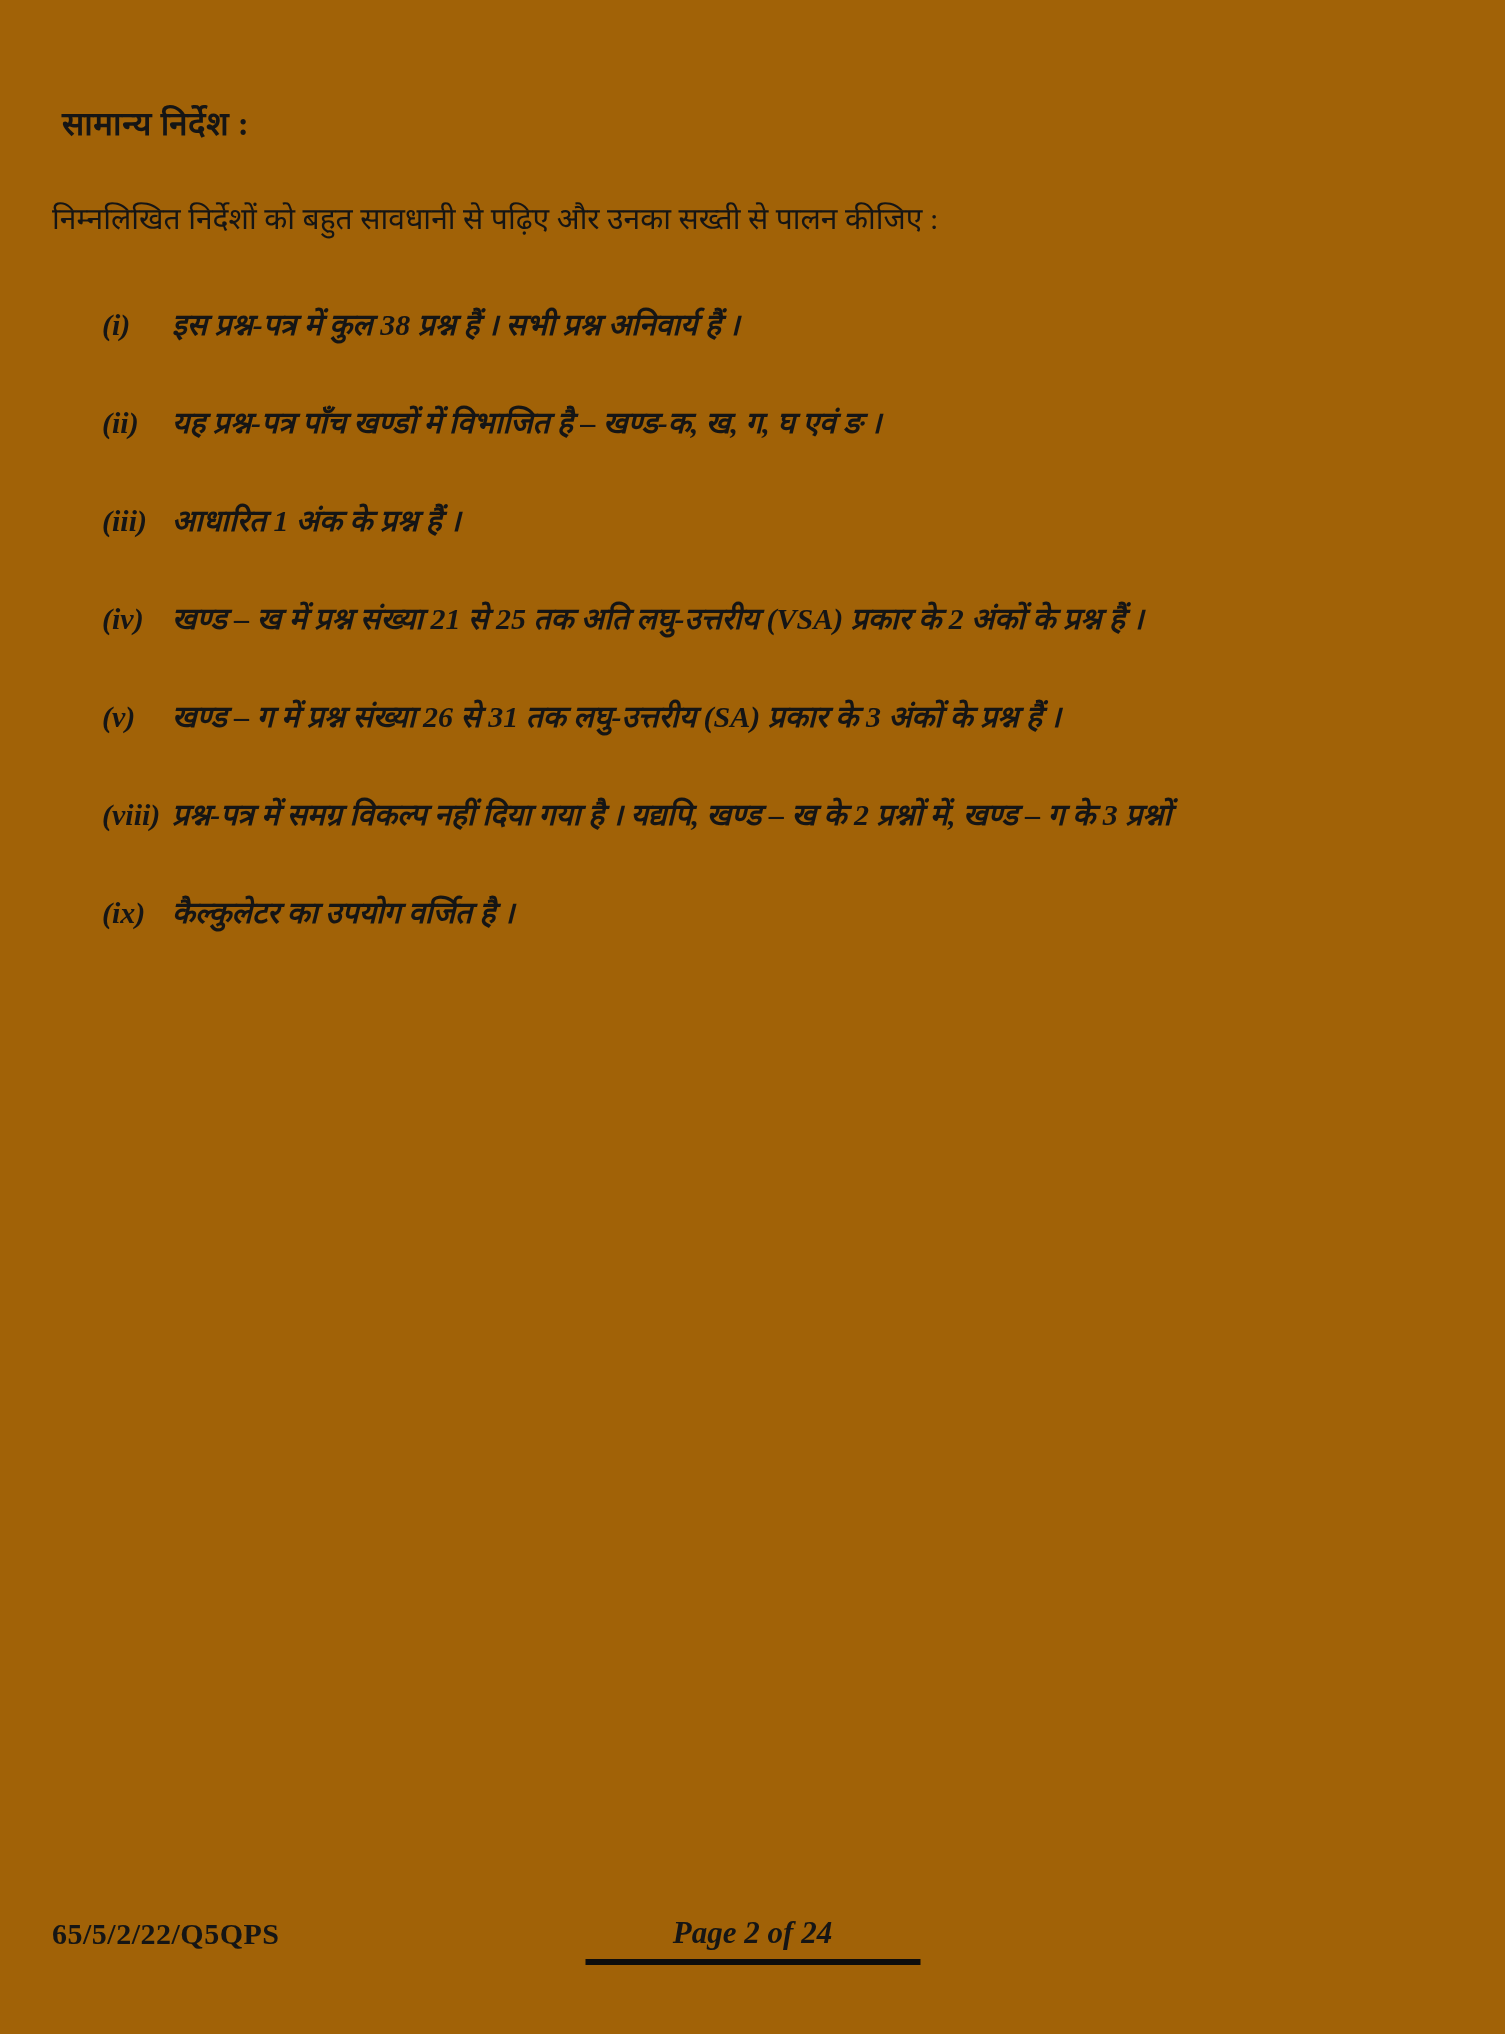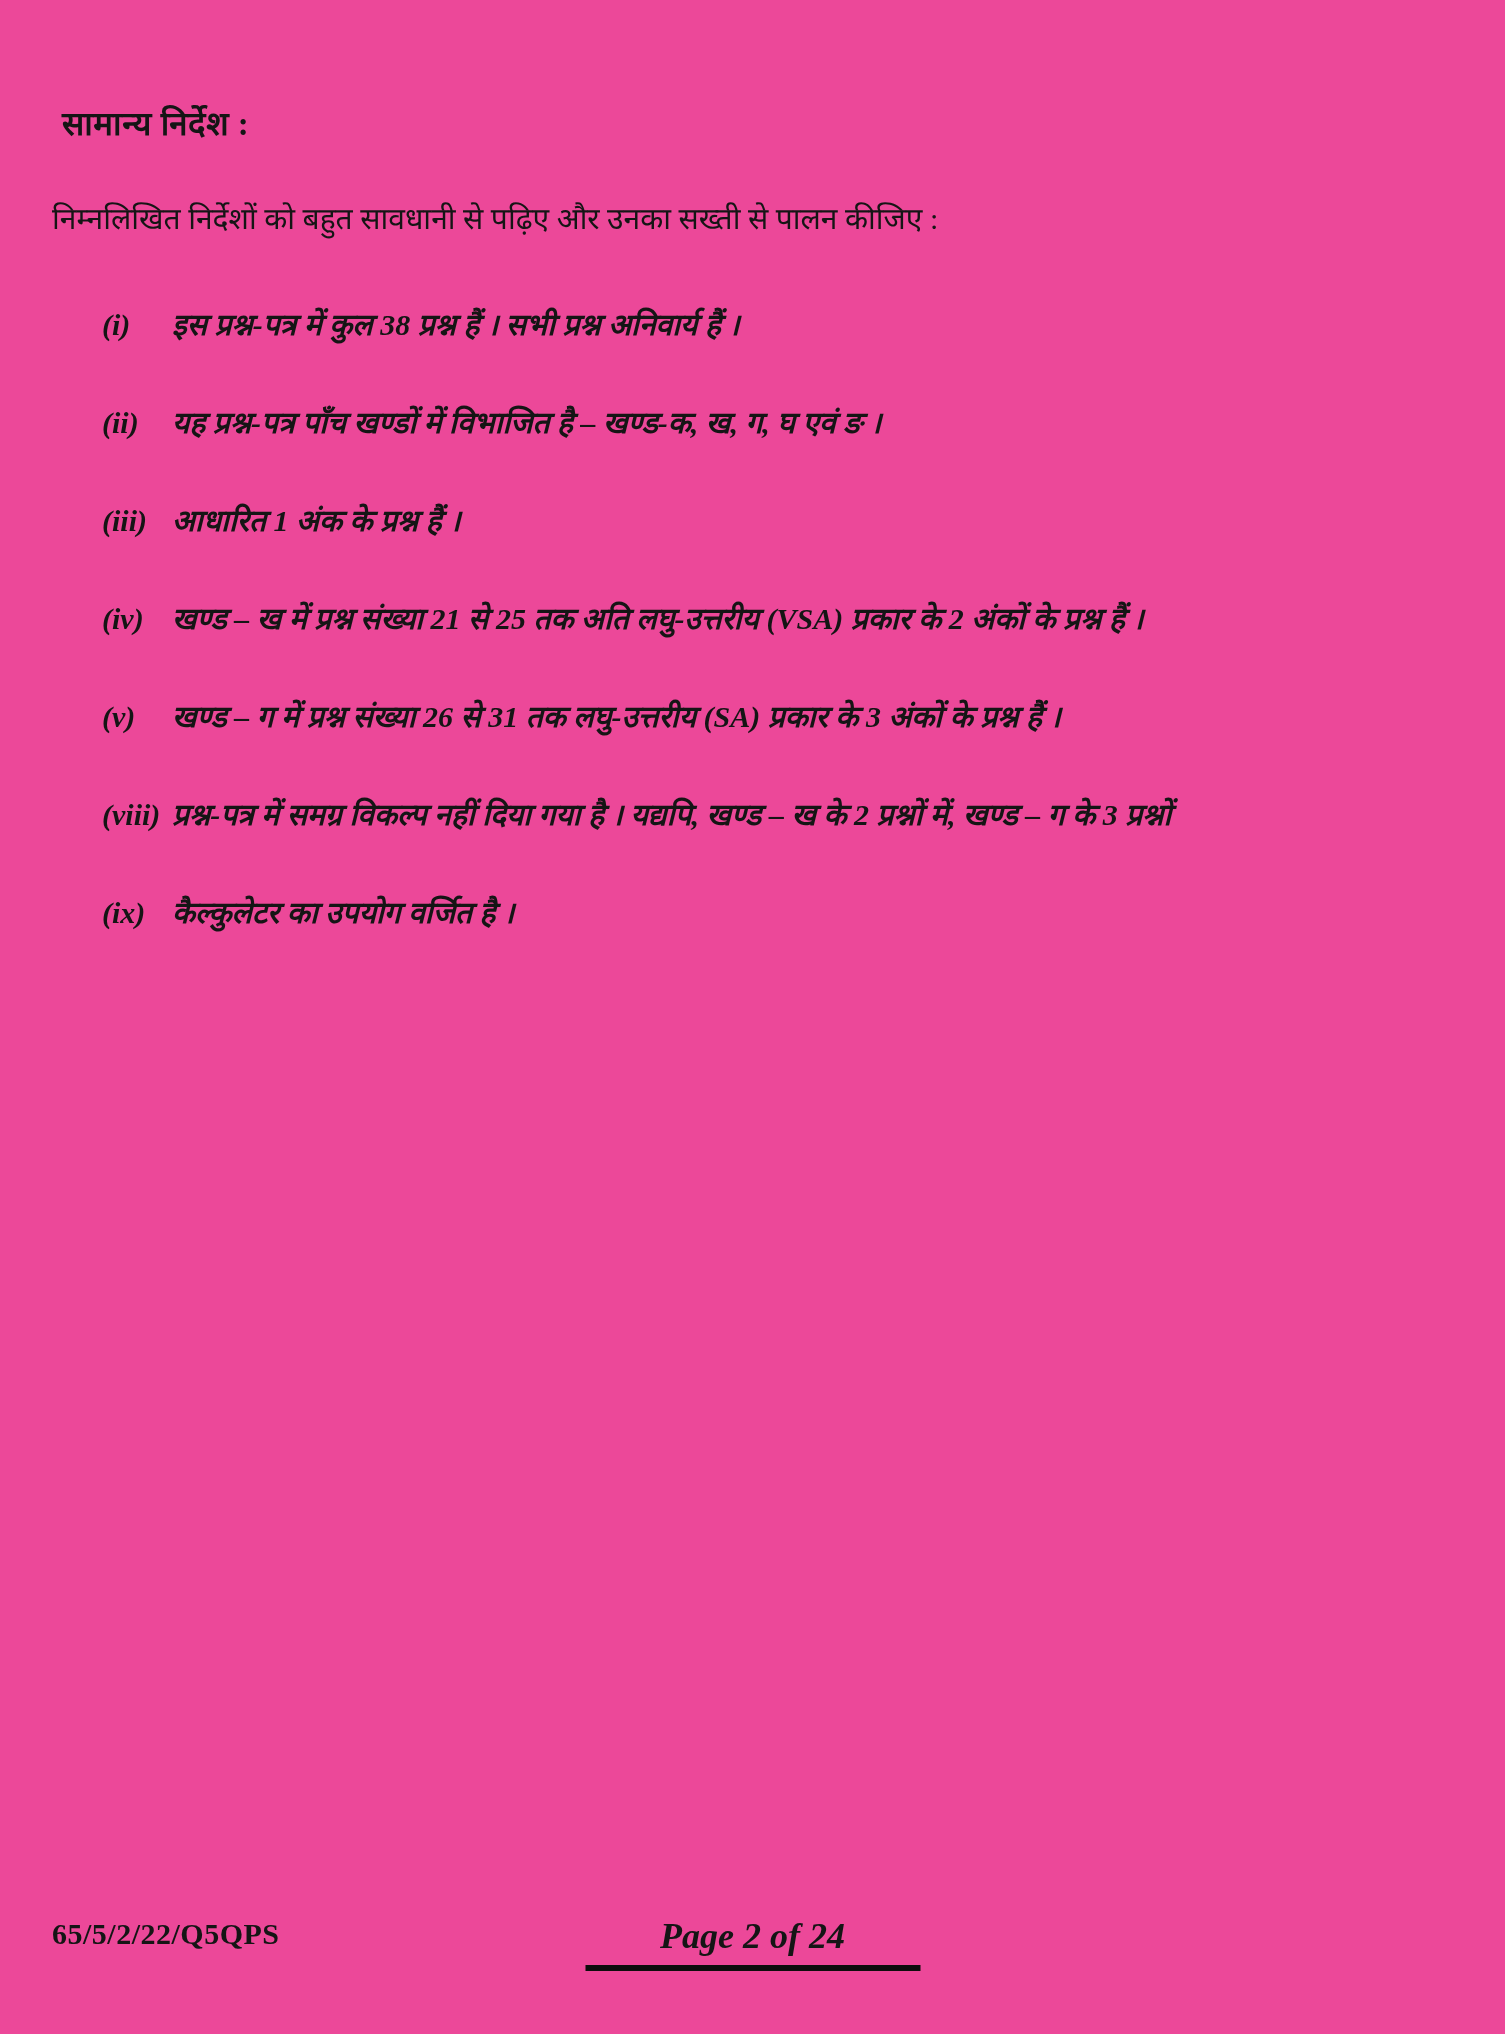--- a/index.html
+++ b/index.html
@@ -4,21 +4,21 @@
 <style>
   html, body {
     margin: 0;
     padding: 0;
     background: #ffffff;
   }
   .page {
     position: relative;
     width: 1505px;
     height: 2034px;
-    background: #ec4899;
+    background: #a16207;
     color: #151515;
     font-family: "Liberation Serif", "DejaVu Serif", serif;
     overflow: hidden;
   }
   .content {
     padding: 100px 45px 0 52px;
   }
   .heading {
     font-size: 33px;
     font-weight: bold;
@@ -69,21 +69,21 @@
     letter-spacing: 0.5px;
   }
   .page-num-wrap {
     position: absolute;
     left: 50%;
     transform: translateX(-50%);
     top: 0;
     text-align: center;
   }
   .page-num {
-    font-size: 36px;
+    font-size: 31px;
     font-weight: bold;
     font-style: italic;
     display: block;
   }
   .footer-underline {
     width: 335px;
     height: 6px;
     background: #0d0d0d;
     margin: 8px auto 0 auto;
   }

